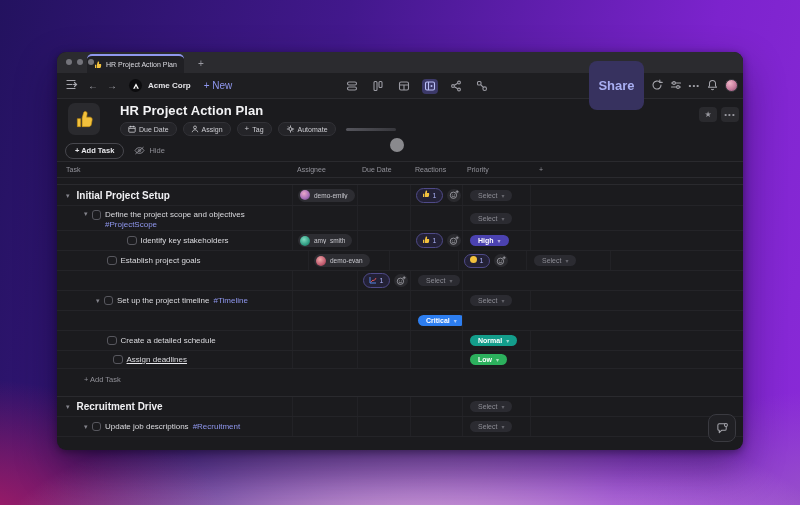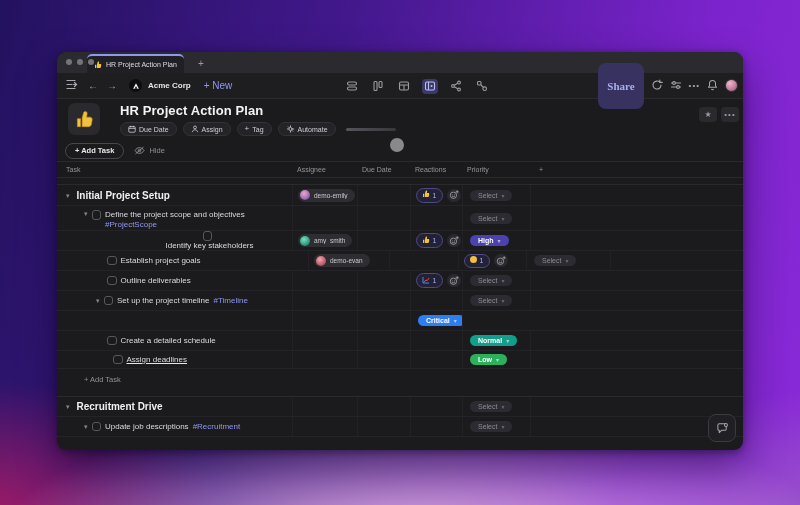--- a/index.html
+++ b/index.html
@@ -40,22 +40,22 @@
     display:flex; align-items:center; position:relative; padding:0 5px; }
   .tb-left{ display:flex; align-items:center; gap:9px; padding-left:4px; }
   .navglyph{ color:#a7a7ae; font-size:10px; }
   .logo{ width:13px; height:13px; border-radius:50%; background:#0c0c0e; display:flex; align-items:center; justify-content:center; margin-left:3px; }
   .wsname{ font-size:8px; color:#e4e4e8; font-weight:bold; margin-left:-3px; }
   .newbtn{ color:#8f97ee; font-size:10px; font-weight:normal; margin-left:4px; }
   .tb-center{ position:absolute; left:287px; top:0; height:26px; display:flex; align-items:center; gap:10px; }
   .tbicon{ display:flex; align-items:center; justify-content:center; width:16px; height:15px; border-radius:4px; }
   .tbicon.active{ background:#3c3969; }
   .tb-right{ margin-left:auto; display:flex; align-items:center; gap:7px; }
-  .sharebtn{ background:#37325f; color:#a9aff2; font-size:11px; font-weight:bold;
-    padding:17px 9px; border-radius:8px;font-family:Liberation Serif, serif; }
+  .sharebtn{ background:#37325f; color:#a9aff2; font-size:13px; font-weight:bold;
+    padding:17px 9px; border-radius:8px; }
   .avatar-self{ width:13px; height:13px; border-radius:50%;
     background:radial-gradient(circle at 35% 30%, #f0b6c8 0%, #c87d9e 55%, #7e4a6e 100%);
     border:1px solid #3a3a40; }
   .dots{ color:#a5a5ac; font-size:8px; letter-spacing:1px; }
 
   
   .titlebar{ height:41px; position:relative; padding:4px 0 0 11px; }
   .emoji-tile{ position:absolute; left:11px; top:4px; width:32px; height:32px; border-radius:7px;
     background:#2a2a2e; display:flex; align-items:center; justify-content:center; }
   .pagetitle{ margin-left:52px; font-size:13px; font-weight:bold; color:#f3f3f5; letter-spacing:.1px; }
@@ -356,21 +356,21 @@
           <div class="cell"></div>
           <div class="cell">
             <span class="prio prio-select">
               <span>Select</span>
               <span class="pc">▾</span>
             </span>
           </div>
           <div class="cell"></div>
         </div>
         <div class="trow" style="height: 20px;">
-          <div class="cell" style="padding-left: 70px; flex-direction: column;">
+          <div class="cell" style="padding-left: 70px;">
             <span class="checkbox" style="margin-right:4px;"></span>
             <span class="tlines">
               <span class="tasktitle">Identify key stakeholders</span>
             </span>
           </div>
           <div class="cell">
             <span class="assignee-chip">
               <span class="avatar av-amy"></span>
               <span class="aname">amy_smith</span>
             </span>
@@ -436,26 +436,20 @@
           </div>
           <div class="cell">
             <span class="prio prio-select">
               <span>Select</span>
               <span class="pc">▾</span>
             </span>
           </div>
           <div class="cell"></div>
         </div>
         <div class="trow" style="height: 20px;">
-          <div class="cell" style="padding-left: 50px;">
-            <span class="checkbox" style="margin-right:4px;"></span>
-            <span class="tlines">
-              <span class="tasktitle">Outline deliverables</span>
-            </span>
-          </div>
           <div class="cell"></div>
           <div class="cell"></div>
           <div class="cell">
             <span class="rx-wrap">
               <span class="reaction-chip">
                 <span><svg width="8" height="8" viewBox="0 0 12 12" fill="none">
                     <path stroke="#5a8df0" stroke-width="1.4" d="M1.5 10.5V1.5M1.5 10.5h9"></path>
                     <path stroke="#e05555" stroke-width="1.4" stroke-linecap="round" d="M3.5 8.5 6 6l1.5 1 2.5-3"></path>
                     <path fill="#e05555" d="M10.5 3.2 8.6 3.6l1.6 1.5z"></path>
                   </svg></span>

